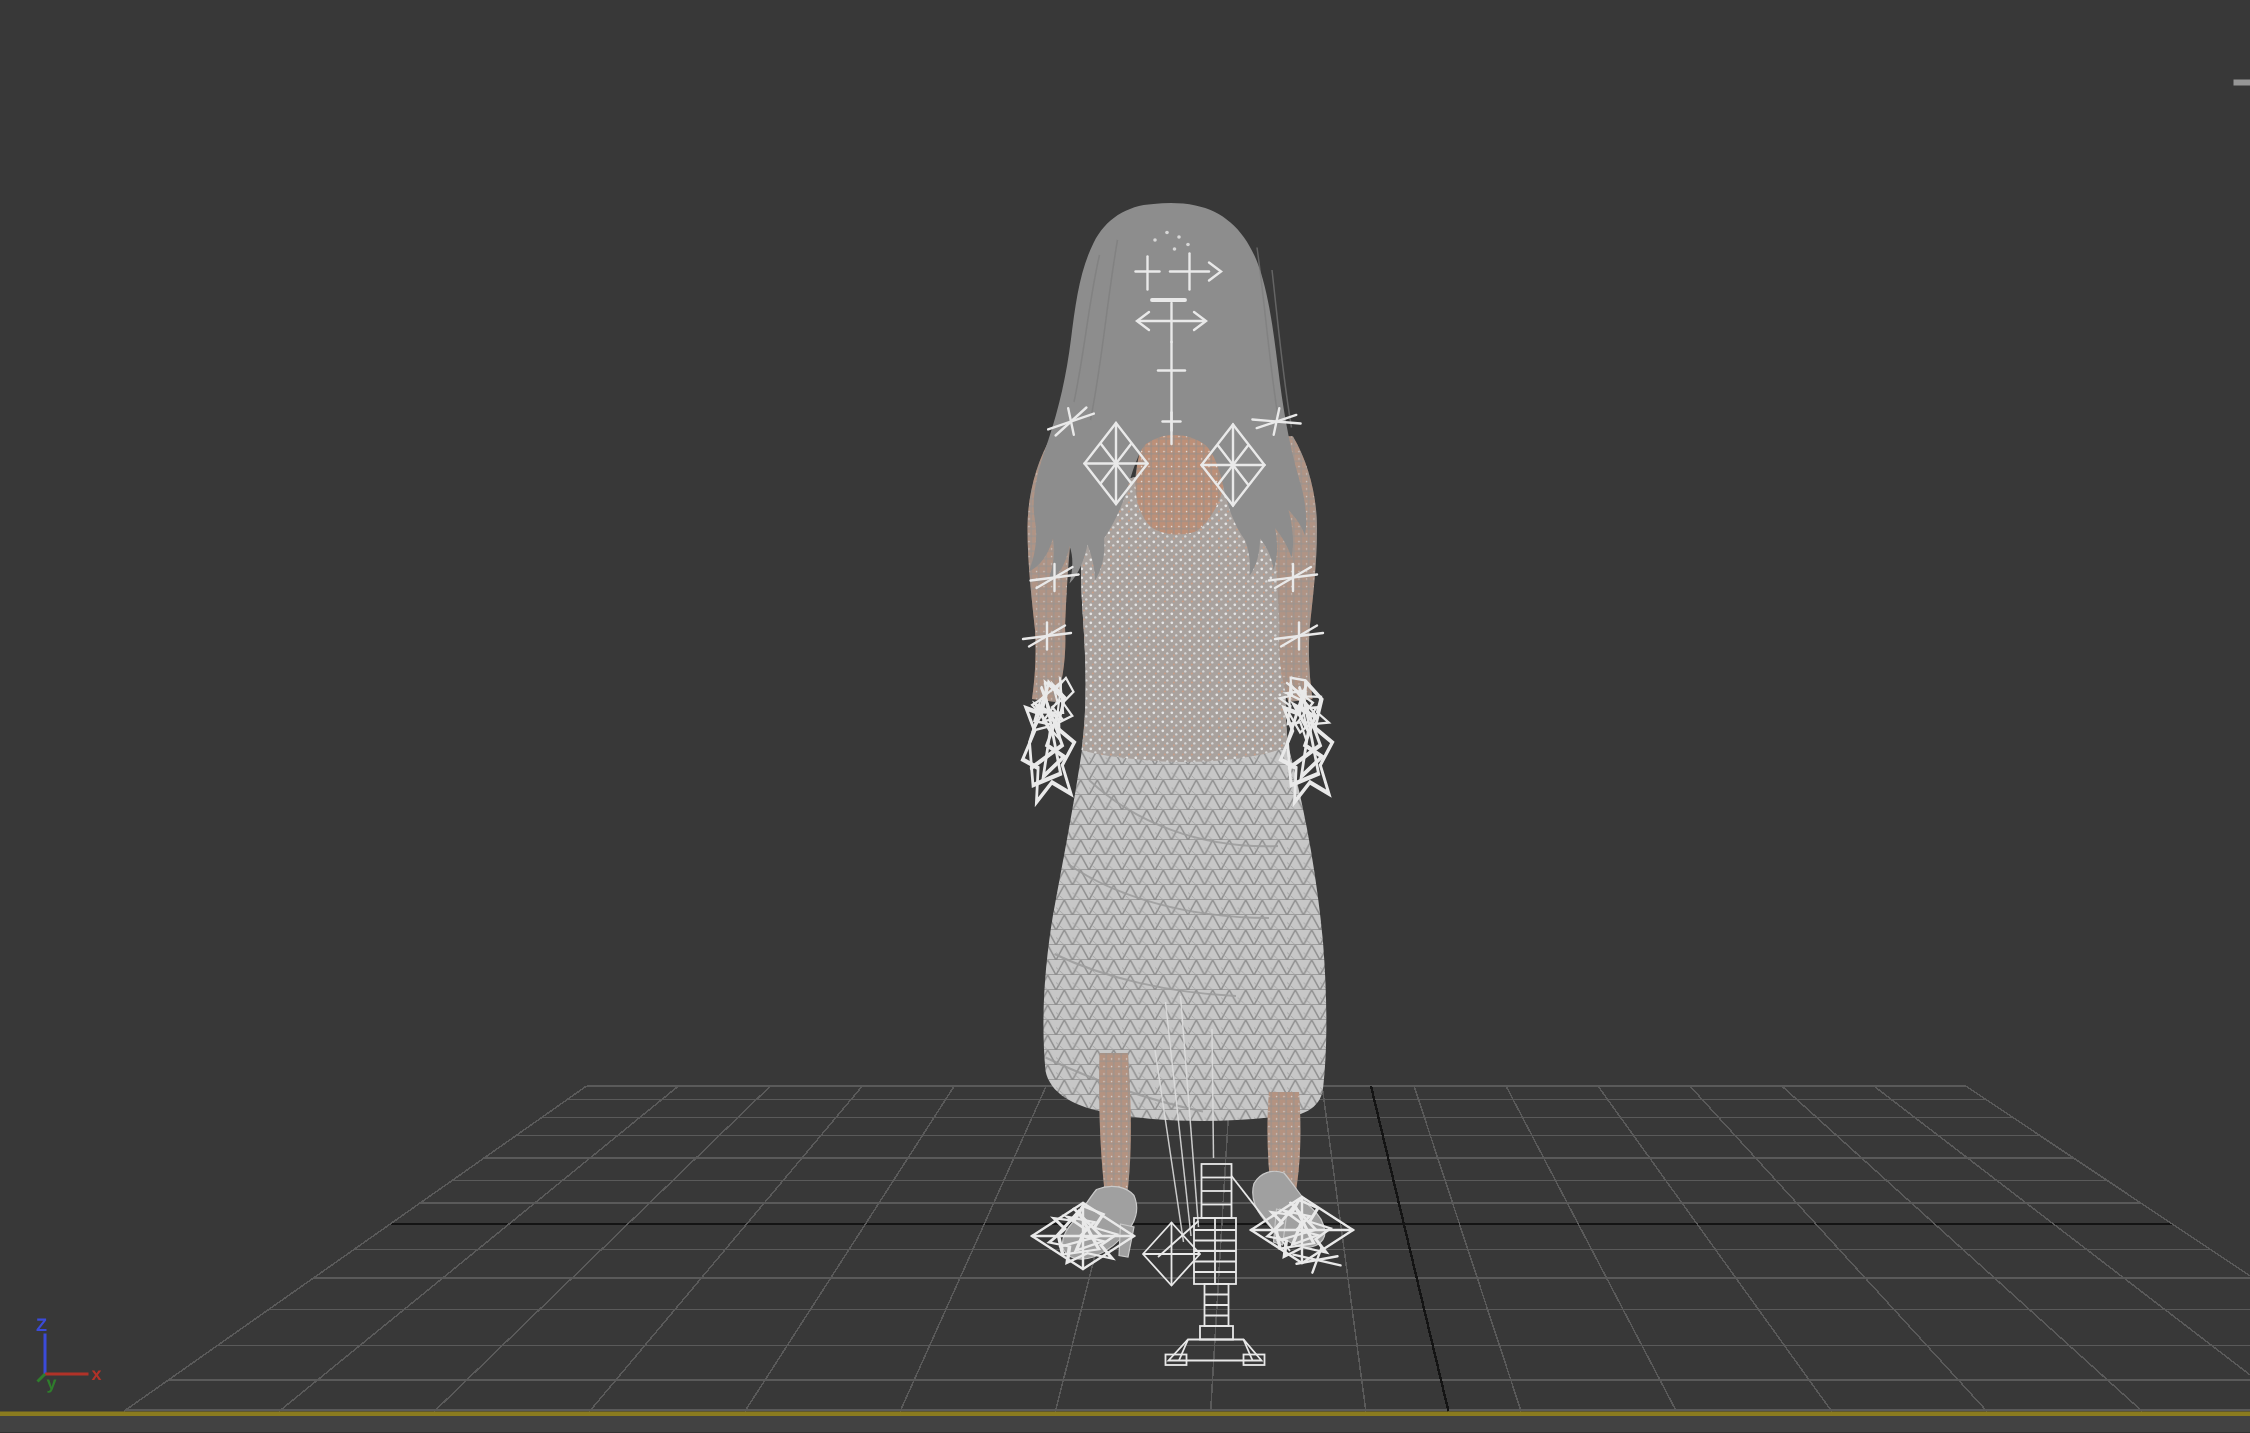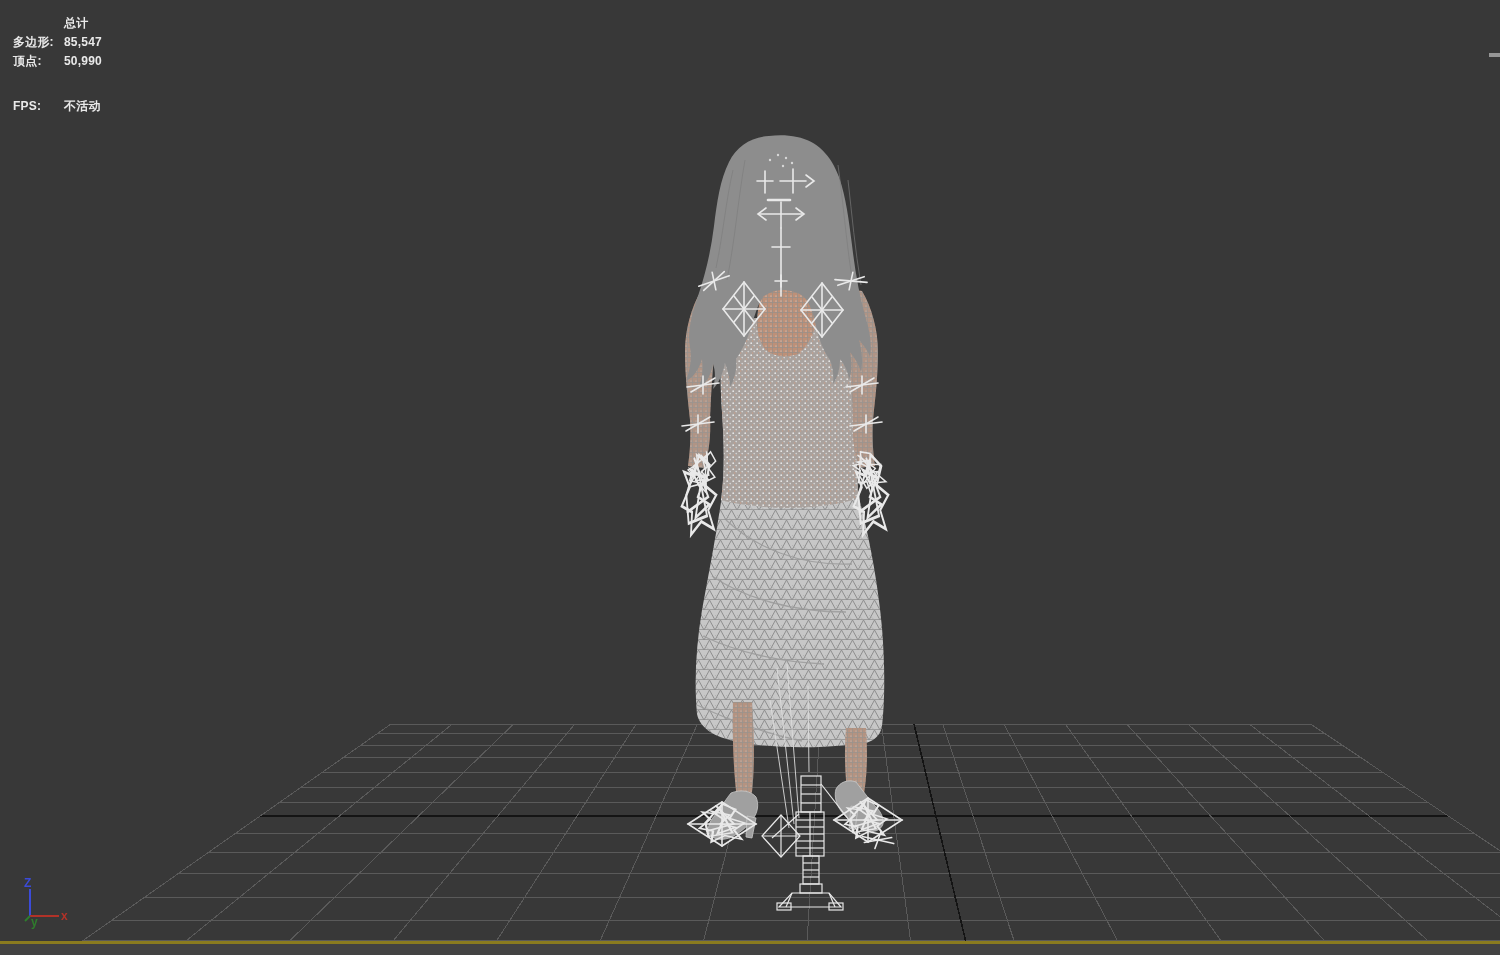--- a/index.html
+++ b/index.html
@@ -311,31 +311,16 @@
     <g>
       <line x1="30" y1="916" x2="30" y2="889" stroke="#3b4bd8" stroke-width="2"></line>
       <line x1="30" y1="916" x2="59" y2="916" stroke="#b13228" stroke-width="2"></line>
       <line x1="30" y1="916" x2="25" y2="921" stroke="#2f7d2c" stroke-width="2"></line>
       <text class="axis-label" x="24" y="887" fill="#3b4bd8">Z</text>
       <text class="axis-label" x="61" y="920" fill="#b13228">x</text>
       <text class="axis-label" x="31" y="926" fill="#2f7d2c">y</text>
     </g>
   </svg>
 
-  <div class="stats">
-    <div class="stat-header">总计</div>
-    <div class="stat-row">
-      <span class="stat-label">多边形:</span>
-      <span class="stat-value">85,547</span>
-    </div>
-    <div class="stat-row">
-      <span class="stat-label">顶点:</span>
-      <span class="stat-value">50,990</span>
-    </div>
-    <div class="stat-row fps">
-      <span class="stat-label">FPS:</span>
-      <span class="stat-value">不活动</span>
-    </div>
-  </div>
 
   <div class="active-border"></div>
   <div class="bottom-strip"></div>
 </div>
 
 </body></html>

